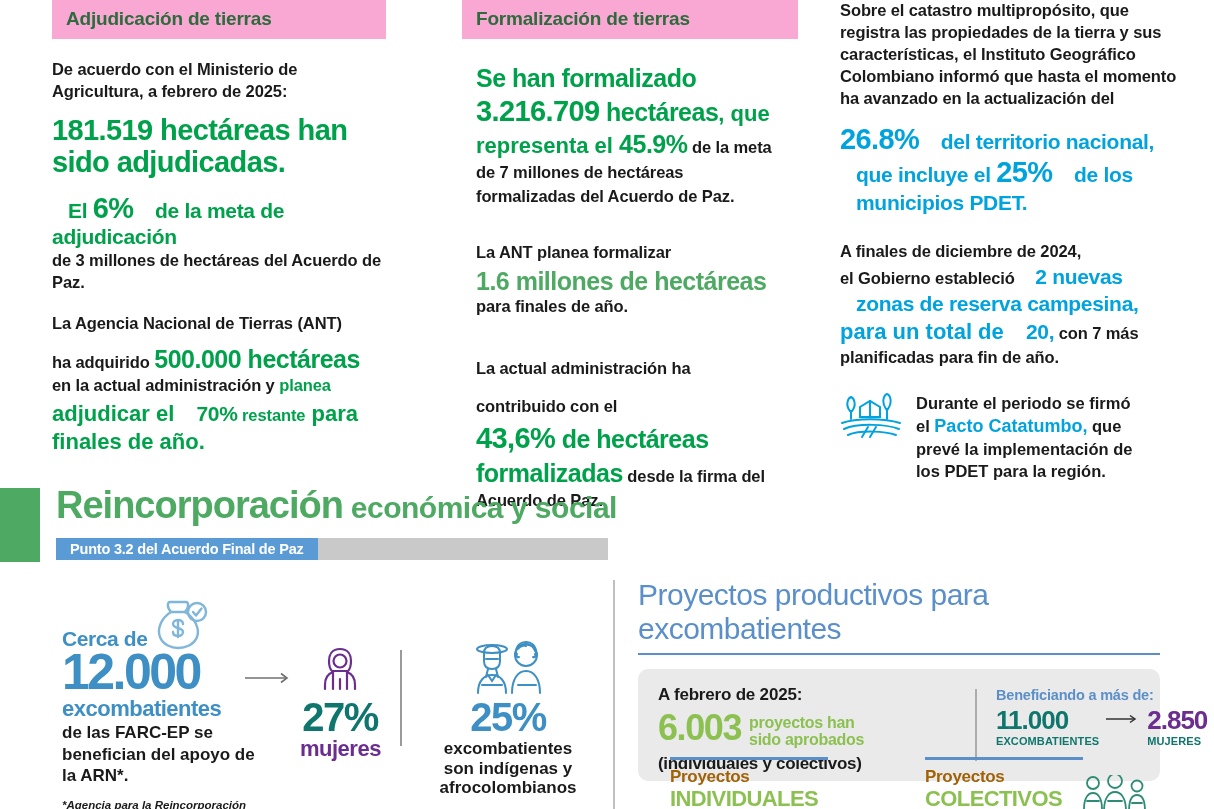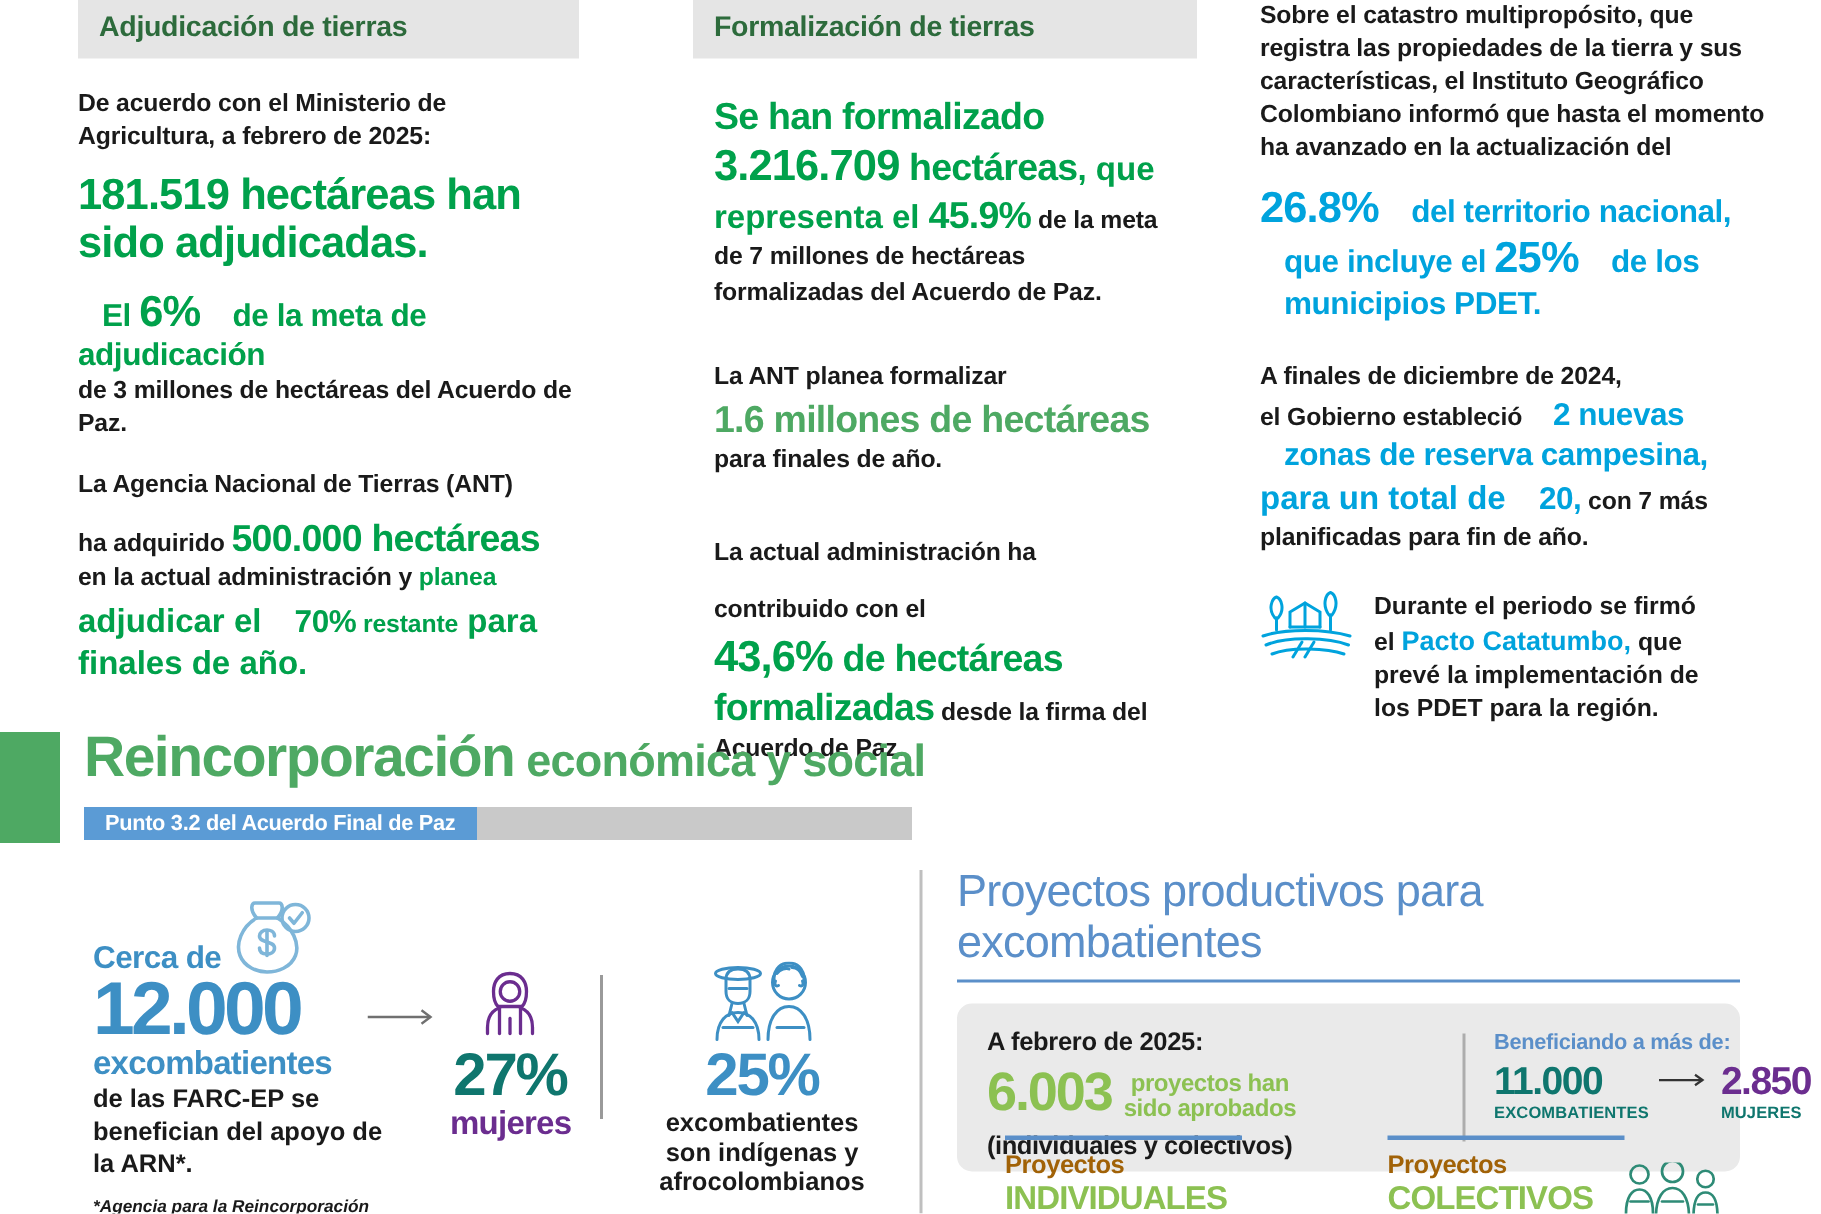--- a/index.html
+++ b/index.html
@@ -20,21 +20,21 @@
   .dk { color:#0f766e; }
 
   
   .cols{ position:absolute; left:0; top:0; width:1214px; height:470px; }
   .col{ position:absolute; top:0; }
   .col1{ left:52px;  width:340px; }
   .col2{ left:462px; width:340px; }
   .col3{ left:840px; width:340px; }
 
   .chip{
-    background:#e5e5e5;
+    background:#f9a8d4;
     color:#2D6B3C;
     font-size:19px;
     font-weight:bold;
     padding:8px 14px 9px 14px;
     letter-spacing:-0.2px;
     display:block;
   }
   .col2 .chip{ width:336px; }
   .col1 .chip{ width:334px; }
 
@@ -100,21 +100,21 @@
   
   .br{ position:absolute; left:638px; top:578px; width:540px; }
   .br-title{ font-size:30px; font-weight:normal; color:#5B8FC9; letter-spacing:-0.5px; }
   .br-rule{ height:2px; background:#5B8FC9; margin-top:7px; width:522px; }
 
   .br-card{ margin-top:14px; width:522px; height:112px; background:#EAEAEA; border-radius:10px; position:relative; }
   .card-l{ position:absolute; left:20px; top:16px; width:310px; }
   .afeb{ font-size:17px; font-weight:bold; letter-spacing:-0.2px; }
   .card-row{ display:flex; align-items:flex-start; gap:8px; margin-top:6px; }
   .n6003{ font-size:36px; font-weight:bold; letter-spacing:-1.4px; line-height:0.95; }
-  .n6003-lbl{ font-size:16px; font-weight:bold; line-height:1.08; letter-spacing:-0.3px; margin-top:3px;text-align:center;}
+  .n6003-lbl{ font-size:16px; font-weight:bold; line-height:1.08; letter-spacing:-0.3px; margin-top:3px;}
   .indcol{ font-size:17px; font-weight:bold; letter-spacing:-0.3px; margin-top:5px;}
 
   .card-vline{ position:absolute; left:337px; top:20px; width:2px; height:72px; background:#ADADAD; }
   .card-r{ position:absolute; left:358px; top:18px; width:160px; }
   .benef{ font-size:14.5px; font-weight:bold; color:#5B8FC9; letter-spacing:-0.2px; }
   .numpair{ display:flex; align-items:center; gap:5px; margin-top:4px;}
   .np{ text-align:left; }
   .np .num{ font-size:26px; font-weight:bold; letter-spacing:-1px; line-height:1; }
   .np .lbl{ font-size:11px; font-weight:bold; letter-spacing:0.1px; margin-top:2px;}
 

